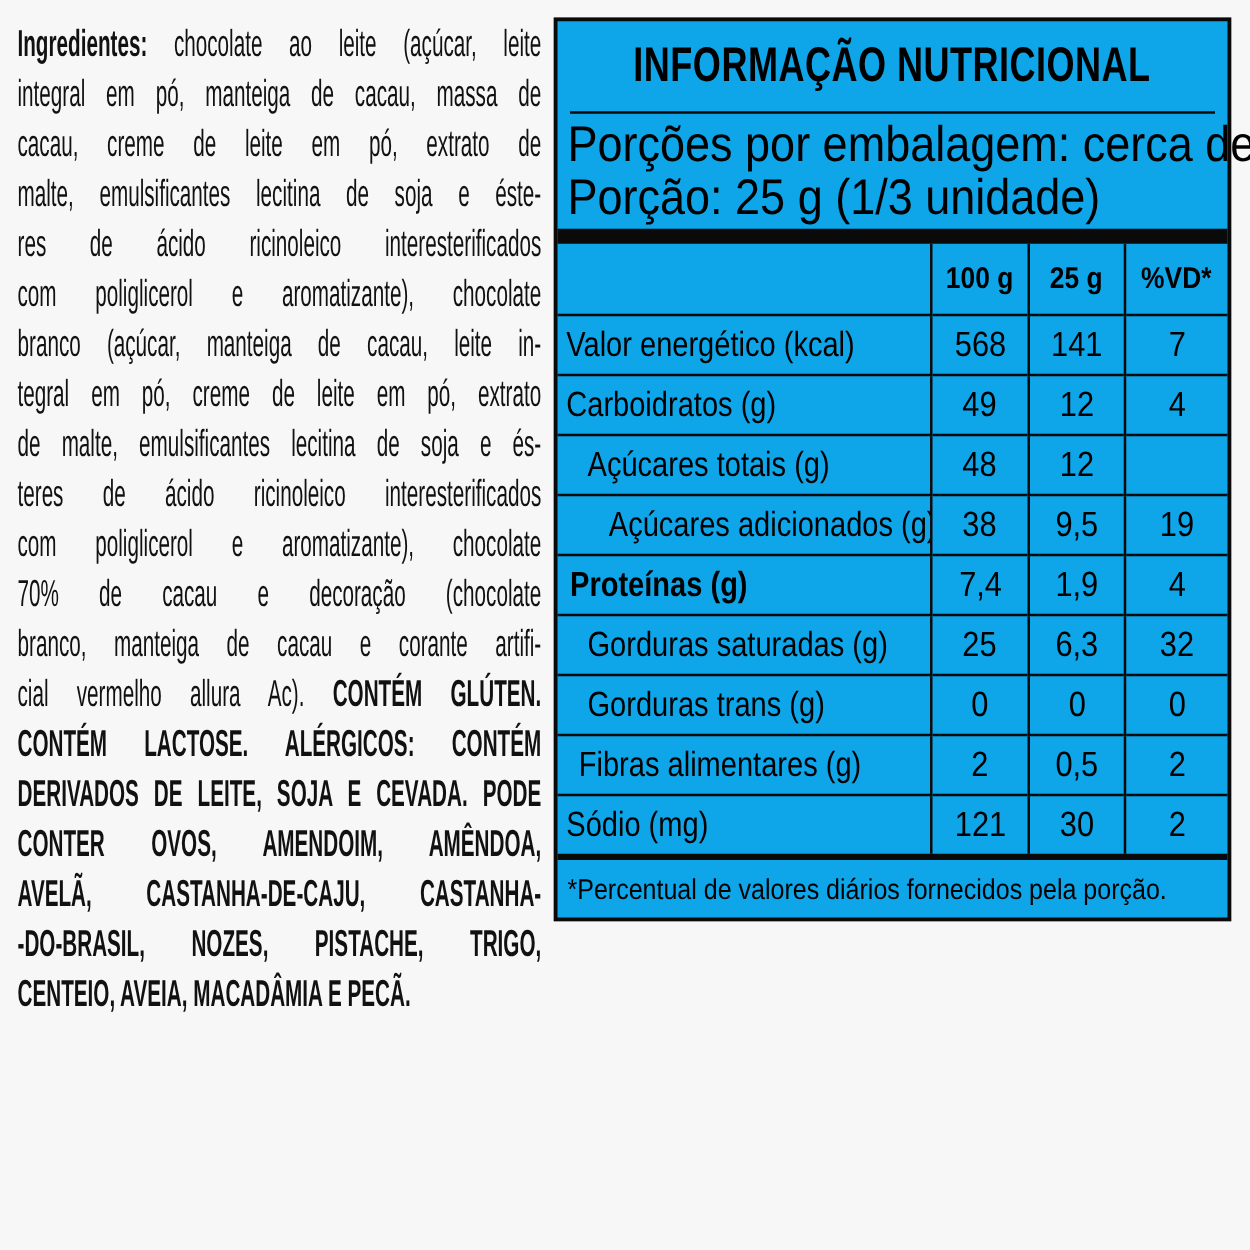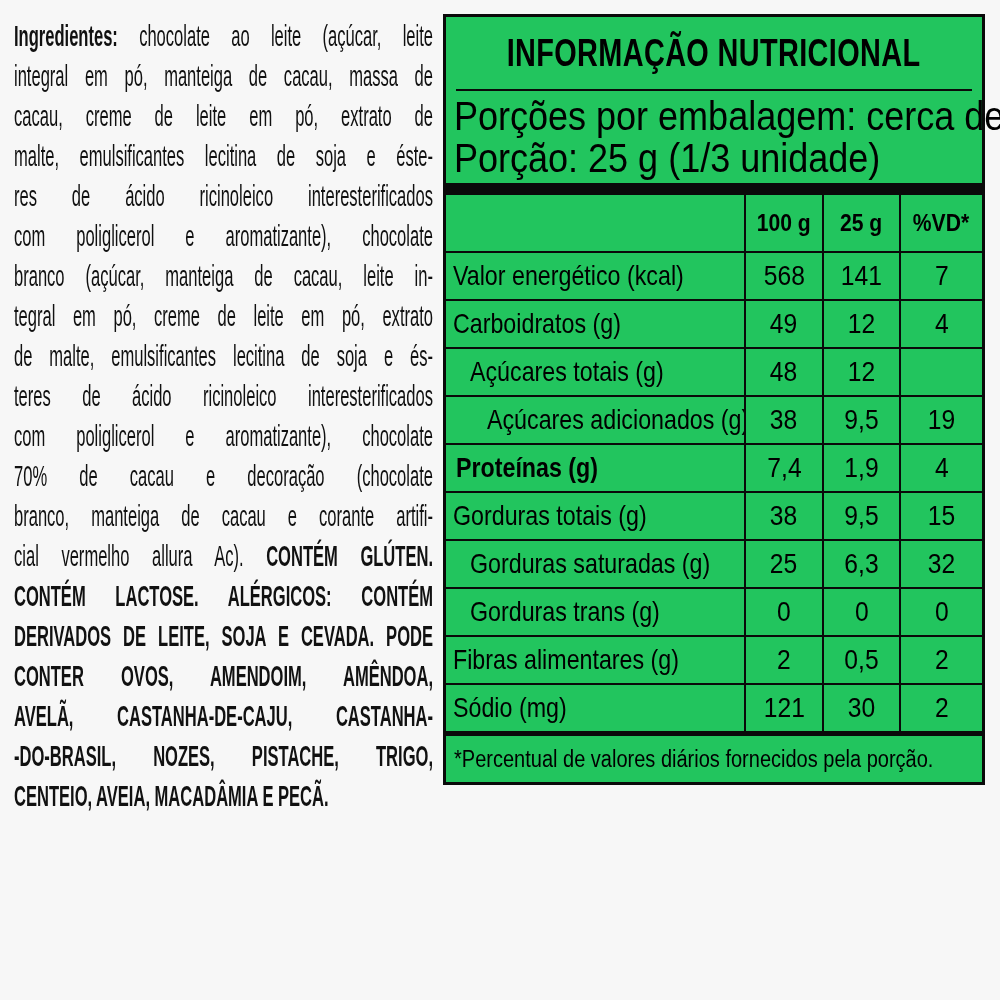--- a/index.html
+++ b/index.html
@@ -17,21 +17,21 @@
     text-align:justify;text-align-last:justify;
     transform:scaleX(0.5513);transform-origin:0 0;
     color:#111;
   }
   .ing-line.last{text-align-last:left;}
   .ing-line .b{font-weight:bold;}
 
   
   #panel{
     position:absolute;left:443px;top:14px;width:536px;
-    border:3px solid #0a0a0a;background:#22c55e;
+    border:3px solid #0a0a0a;background:#0ea5e9;
   }
   .nt-title{height:72px;display:flex;align-items:center;justify-content:center;}
   .nt-title span{
     font-size:39px;font-weight:bold;white-space:nowrap;
     transform:scaleX(0.74);letter-spacing:0.5px;
   }
   .nt-rule{border-top:2px solid #0a0a0a;margin:0 10px;}
   .nt-servings{padding:4px 0 4px 8px;}
   .nt-servings .sv{font-size:40px;line-height:42px;height:42px;}
   .nt-servings .sv span{
@@ -143,39 +143,33 @@
           <td class="val"><span class="vnum">9,5</span></td>
           <td class="val"><span class="vnum">19</span></td>
         </tr>
         <tr>
           <td class="lbl" style="padding-left: 10px; font-weight: bold;"><span class="cond">Proteínas (g)</span></td>
           <td class="val"><span class="vnum">7,4</span></td>
           <td class="val"><span class="vnum">1,9</span></td>
           <td class="val"><span class="vnum">4</span></td>
         </tr>
         <tr>
-          <td class="lbl" style="padding-left: 7px;"><span class="cond">Gorduras totais (g)</span></td>
-          <td class="val"><span class="vnum">38</span></td>
-          <td class="val"><span class="vnum">9,5</span></td>
-          <td class="val"><span class="vnum">15</span></td>
-        </tr>
-        <tr>
           <td class="lbl" style="padding-left: 24px;"><span class="cond">Gorduras saturadas (g)</span></td>
           <td class="val"><span class="vnum">25</span></td>
           <td class="val"><span class="vnum">6,3</span></td>
           <td class="val"><span class="vnum">32</span></td>
         </tr>
         <tr>
           <td class="lbl" style="padding-left: 24px; border-radius: 21px;"><span class="cond">Gorduras trans (g)</span></td>
           <td class="val"><span class="vnum">0</span></td>
           <td class="val"><span class="vnum">0</span></td>
           <td class="val"><span class="vnum">0</span></td>
         </tr>
         <tr>
-          <td class="lbl" style="padding-left: 7px;"><span class="cond">Fibras alimentares (g)</span></td>
+          <td class="lbl" style="padding-left: 17px;"><span class="cond">Fibras alimentares (g)</span></td>
           <td class="val"><span class="vnum">2</span></td>
           <td class="val"><span class="vnum">0,5</span></td>
           <td class="val"><span class="vnum">2</span></td>
         </tr>
         <tr>
           <td class="lbl" style="padding-left: 7px;"><span class="cond">Sódio (mg)</span></td>
           <td class="val"><span class="vnum">121</span></td>
           <td class="val"><span class="vnum">30</span></td>
           <td class="val"><span class="vnum">2</span></td>
         </tr>

